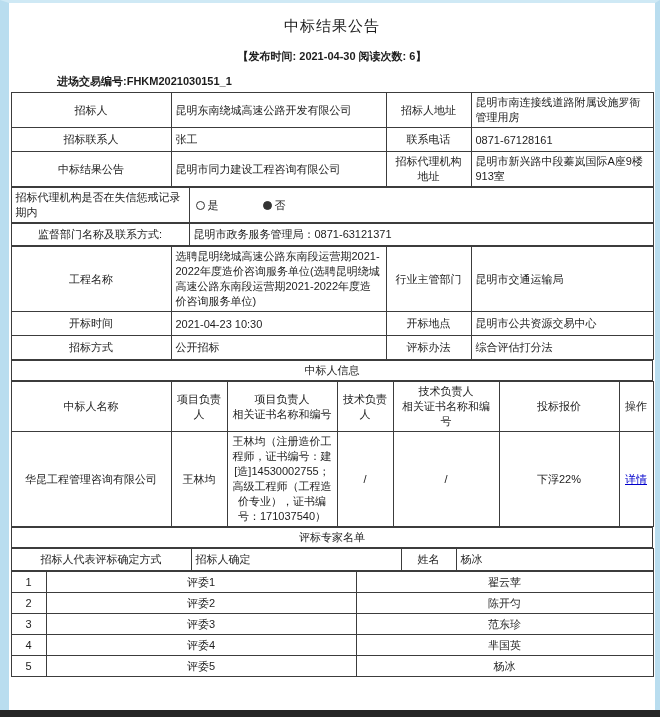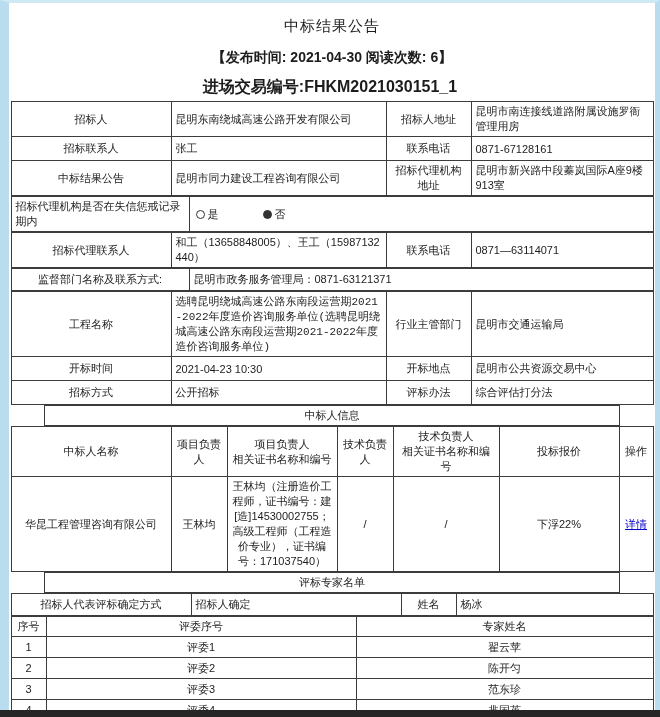--- a/index.html
+++ b/index.html
@@ -5,29 +5,29 @@
   * { margin:0; padding:0; box-sizing:border-box; }
   html,body { width:660px; height:717px; overflow:hidden; background:#fff; }
   body { font-family:"Liberation Sans","DejaVu Sans",sans-serif; color:#1c1c1c; }
   .page {
     position:relative; width:660px; height:717px; background:#fff;
     border-left:9px solid #b9ddef; border-right:5px solid #b9ddef; border-top:3px solid #cfe9f5;
   }
   .bottom-bar { position:absolute; left:-9px; bottom:0; width:660px; height:7px; background:#262626; }
   .header { text-align:center; padding-top:14px; }
   .title { font-size:15px; font-weight:normal; letter-spacing:1px; }
-  .publish { font-size:14px; font-weight:bold; margin-top:13px; }
-  .entry-no { font-size:16px; font-weight:bold; text-align:center; padding:10px 4px 3px 0; }
-  table { width:576px; margin:0 auto; border-collapse:collapse; table-layout:fixed; font-size:11px; }
+  .publish { font-size:11px; font-weight:bold; margin-top:13px; }
+  .entry-no { font-size:11px; font-weight:bold; text-align:left; padding:10px 4px 3px 0;margin-left:48px; }
+  table { width:642px; margin:0 auto; border-collapse:collapse; table-layout:fixed; font-size:11px; }
   td { border:1px solid #3c3c3c; padding:2px 4px; vertical-align:middle; word-break:break-all; }
   td.lbl { text-align:center;margin-left:40px; }
   td.val { text-align:left; }
   td.ctr { text-align:center; }
   .h24 td { height:24px; } .h17 td { height:17px; } .h34 td { height:34px; }
-  .h22 td { height:22px; } .h54 td { height:54px;font-family:Liberation Mono, monospace; } .h30 td { height:30px; }
+  .h22 td { height:22px; } .h54 td { height:54px; } .h30 td { height:30px; }
   .h74 td { height:74px; } .h21 td { height:21px; }
   .section td { text-align:center; height:18px; }
   .prewrap { white-space:pre-line; }
   .radio-group { display:flex; align-items:center; gap:44px; padding-left:2px; }
   .radio-opt { display:inline-flex; align-items:center; gap:3px; }
   .radio-dot { display:inline-block; width:9px; height:9px; border-radius:50%; border:1.5px solid #333; background:#fff; }
   .radio-dot.checked { background:#333; }
   .link { color:#0000cc; cursor:pointer;text-decoration:underline; }
 </style>
 </head>
@@ -87,36 +87,20 @@
           <span class="radio-opt">
             <span class="radio-dot checked"></span>
             <span>否</span>
           </span>
         </span>
       </td>
     </tr>
   </tbody>
     </table>
 
-  <table>
-    <colgroup>
-        <col style="width:160px">
-        <col style="width:215px">
-        <col style="width:85px">
-        <col style="width:182px">
-      </colgroup>
-    <tbody>
-        <tr class="h34">
-      <td class="lbl">招标代理联系人</td>
-      <td class="val">和工（13658848005）、王工（15987132440）</td>
-      <td class="lbl">联系电话</td>
-      <td class="val">0871—63114071</td>
-    </tr>
-  </tbody>
-    </table>
 
   <table>
     <colgroup>
         <col style="width:178px">
         <col style="width:464px">
       </colgroup>
     <tbody>
         <tr class="h22">
       <td class="lbl">监督部门名称及联系方式:</td>
       <td class="val">昆明市政务服务管理局：0871-63121371</td>
@@ -220,25 +204,20 @@
   </tbody>
     </table>
 
   <table>
     <colgroup>
         <col style="width:35px">
         <col style="width:310px">
         <col style="width:297px">
       </colgroup>
     <tbody>
-        <tr class="h17">
-      <td class="ctr">序号</td>
-      <td class="ctr">评委序号</td>
-      <td class="ctr">专家姓名</td>
-    </tr>
     <tr class="h21">
       <td class="ctr">1</td>
       <td class="ctr">评委1</td>
       <td class="ctr">翟云苹</td>
     </tr>
     <tr class="h21">
       <td class="ctr">2</td>
       <td class="ctr">评委2</td>
       <td class="ctr">陈开匀</td>
     </tr>

